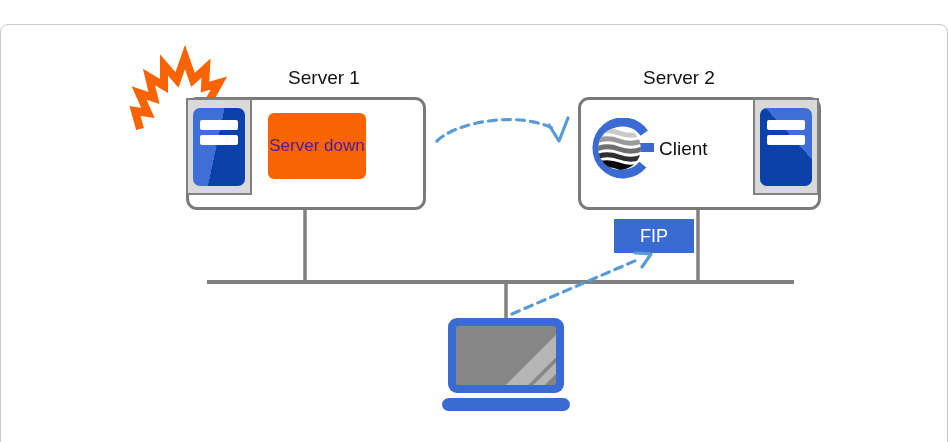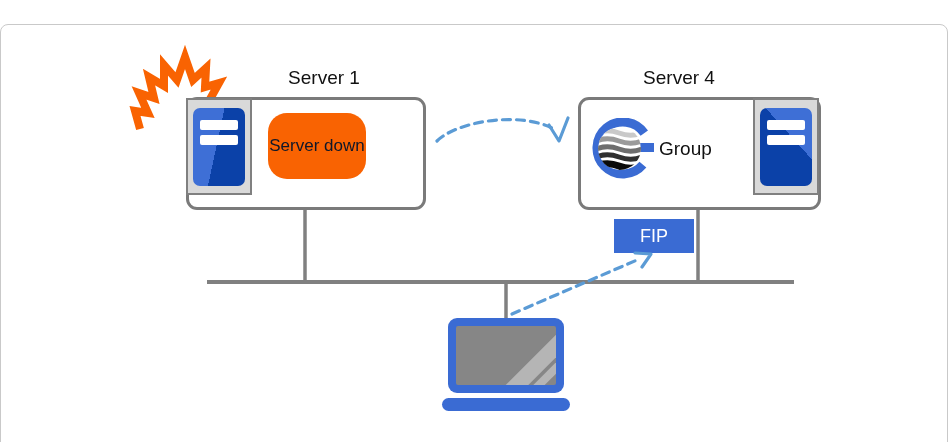--- a/index.html
+++ b/index.html
@@ -37,21 +37,21 @@
     background:linear-gradient(102deg,var(--server-light-blue) 46%,var(--server-dark-blue) 46%);
   }
   .srv.mirror{
     background:linear-gradient(48deg,var(--server-dark-blue) 62%,var(--server-light-blue) 62%);
   }
   .srv .bar{position:absolute;left:7px;width:38px;height:10px;background:#fff;border-radius:2px}
   .srv .bar.b1{top:12px}
   .srv .bar.b2{top:27px}
   .badge-down{
     position:absolute;left:267px;top:88px;width:98px;height:66px;z-index:4;
-    background:var(--alert-orange);border-radius:19px;color:#0f172a;font-size:17px;
+    background:var(--alert-orange);border-radius:6px;color:#4c1d95;font-size:17px;
     display:flex;align-items:center;justify-content:center;text-align:center;line-height:1.45;
   }
   .fip-box{
     position:absolute;left:613px;top:194px;width:80px;height:34px;z-index:4;
     background:var(--primary-blue);border-radius:0;color:#fff;font-size:18px;
     display:flex;align-items:center;justify-content:center;
   }
   .logo{position:absolute;left:591px;top:93px;z-index:4}
   .group-lbl{position:absolute;left:658px;top:113px;font-size:19px;color:var(--text-black);z-index:4}
   
@@ -92,21 +92,21 @@
   <div class="lbl" style="left:203px;top:42px;width:240px">Server 1</div>
   <div class="node-box" style="left:185px;top:72px;width:240px;height:113px"></div>
   <div class="hw-panel" style="left:185px;top:73px;width:66px;height:97px"></div>
   <div class="srv" style="left:192px;top:83px;width:52px;height:78px">
     <span class="bar b1"></span>
     <span class="bar b2"></span>
   </div>
   <div class="badge-down">Server down</div>
 
 
-  <div class="lbl" style="left:558px;top:42px;width:240px">Server 4</div>
+  <div class="lbl" style="left:558px;top:42px;width:240px">Server 2</div>
   <div class="node-box" style="left:577px;top:72px;width:243px;height:113px"></div>
   <div class="hw-panel" style="left:752px;top:73px;width:66px;height:97px"></div>
   <div class="srv mirror" style="left:759px;top:83px;width:52px;height:78px">
     <span class="bar b1"></span>
     <span class="bar b2"></span>
   </div>
 
   <svg class="logo" width="62" height="62" viewBox="0 0 62 62">
     <path d="M52.3,15.1 A26 26 0 1 0 50.9,46.7" fill="none" stroke="#3a6bd3" stroke-width="9"></path>
     <rect x="44" y="25" width="18" height="9" fill="#3a6bd3"></rect>
@@ -115,21 +115,21 @@
       </clipPath>
     <g clip-path="url(#sphereClip)">
       <circle cx="27.5" cy="30.5" r="21.5" fill="#ffffff"></circle>
       <path d="M2,16 Q14,10 27,15 T52,14" fill="none" stroke="#c9c9c9" stroke-width="5"></path>
       <path d="M2,24 Q14,18 27,23 T52,22" fill="none" stroke="#9a9a9a" stroke-width="5"></path>
       <path d="M2,32 Q14,26 27,31 T52,30" fill="none" stroke="#6e6e6e" stroke-width="5"></path>
       <path d="M2,40 Q14,34 27,39 T52,38" fill="none" stroke="#2f2f2f" stroke-width="5"></path>
       <path d="M2,49 Q14,43 27,48 T52,47" fill="none" stroke="#0a0a0a" stroke-width="7"></path>
     </g>
   </svg>
-  <div class="group-lbl">Group</div>
+  <div class="group-lbl">Client</div>
 
   <div class="fip-box">FIP</div>
 
   <div class="laptop-frame">
     <div class="laptop-screen">
       <span class="shine s1"></span>
       <span class="shine s2"></span>
     </div>
   </div>
   <div class="laptop-base"></div>

